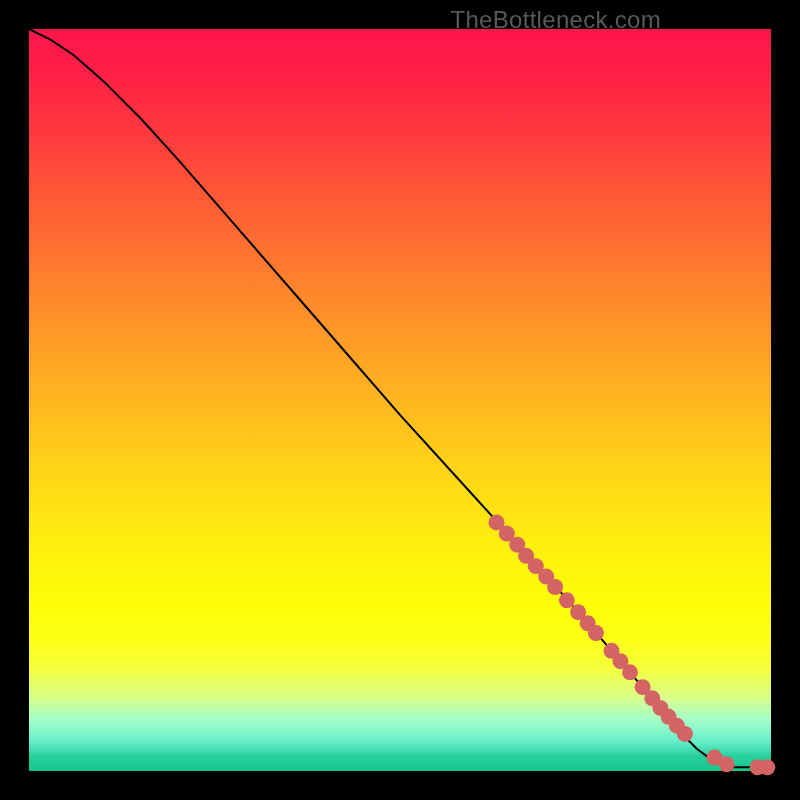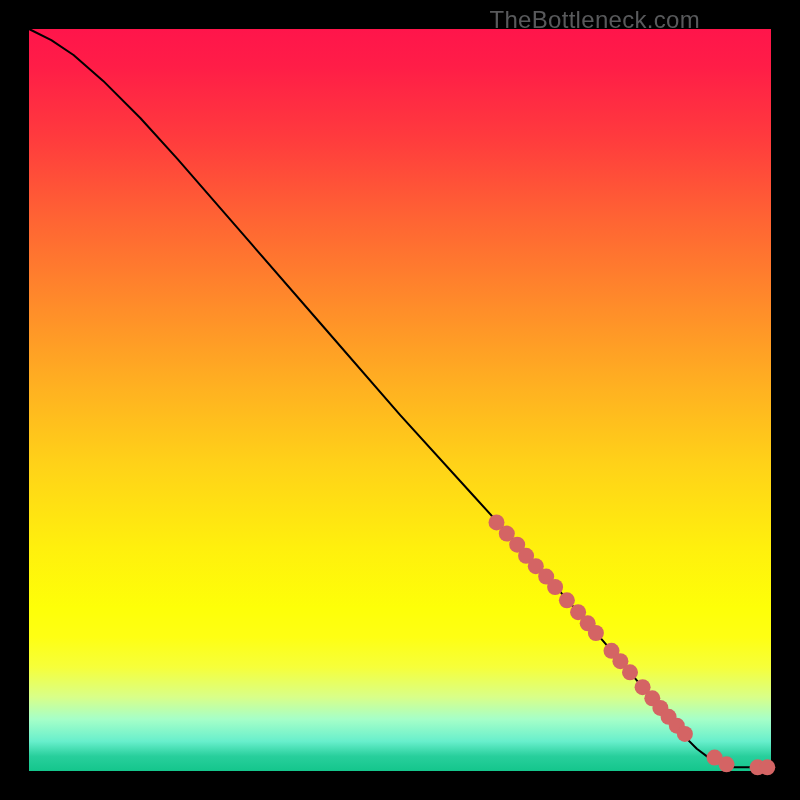--- a/index.html
+++ b/index.html
@@ -11,21 +11,20 @@
     overflow: hidden;
     font-family: Arial, Helvetica, sans-serif;
   }
   .frame {
     position: absolute;
     left: 0;
     top: 0;
     width: 691px;
     height: 800px;
     background: #000;
-    padding-left: 39px;
   }
   .plot {
     position: absolute;
     left: 29px;
     top: 29px;
     width: 742px;
     height: 742px;
     background: linear-gradient(to bottom,
       #ff154b 0%,
       #ff1d47 5%,

